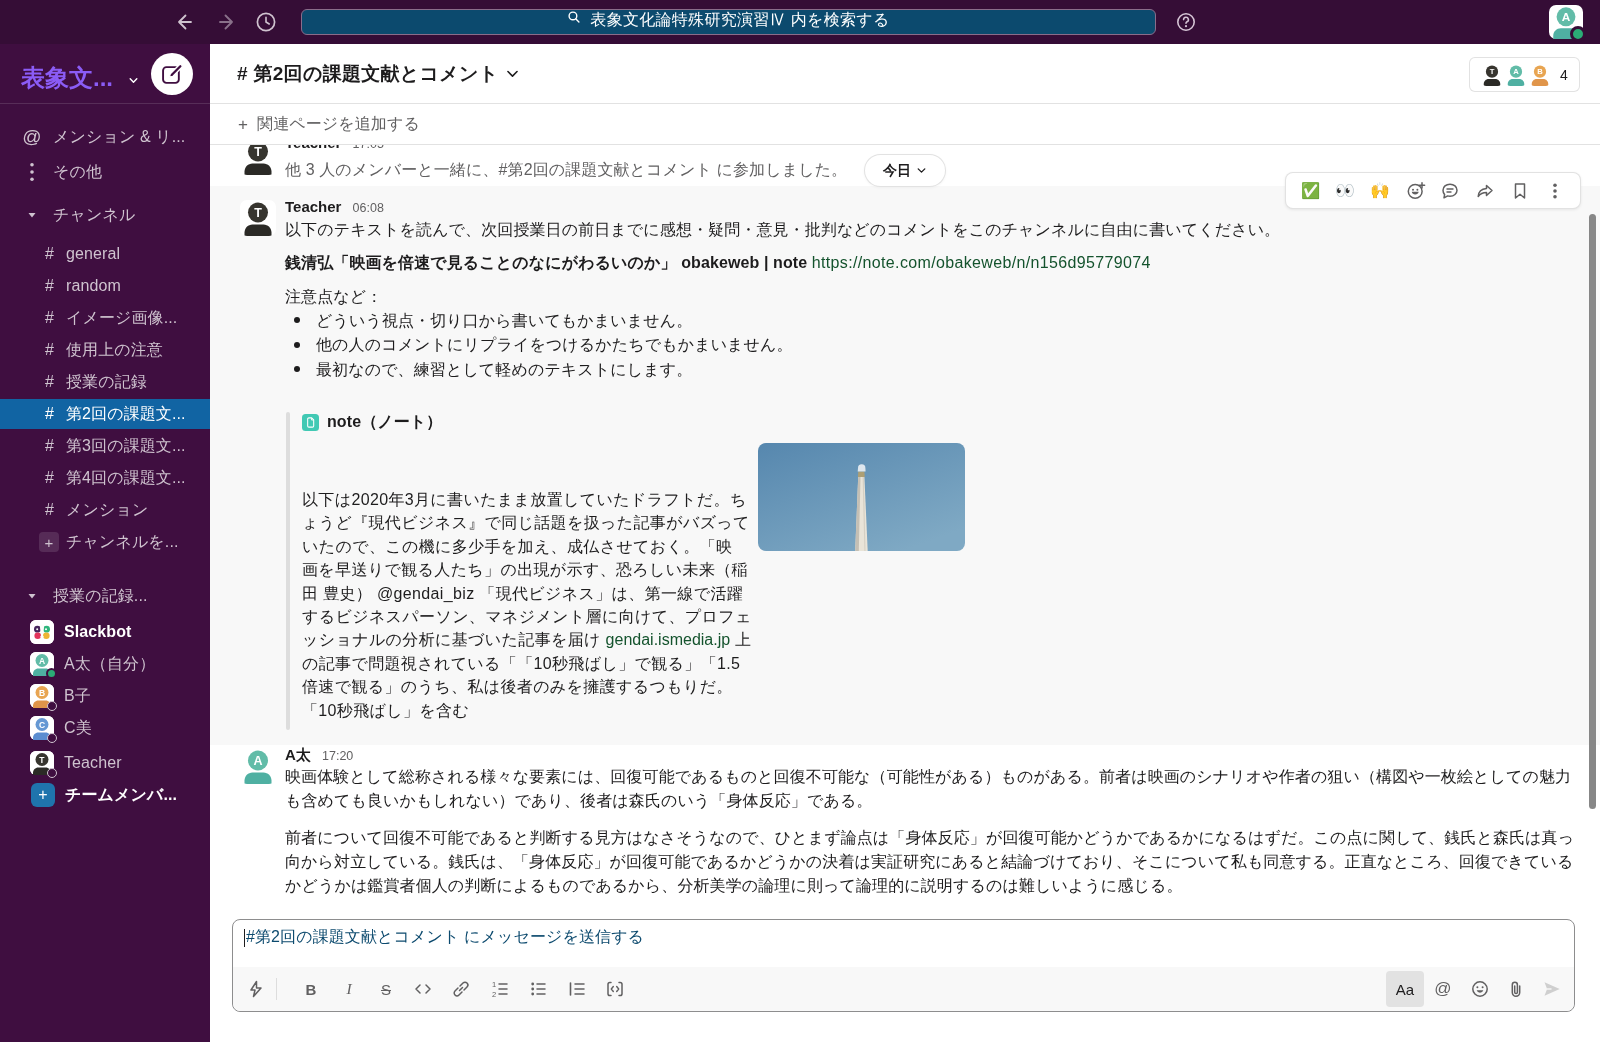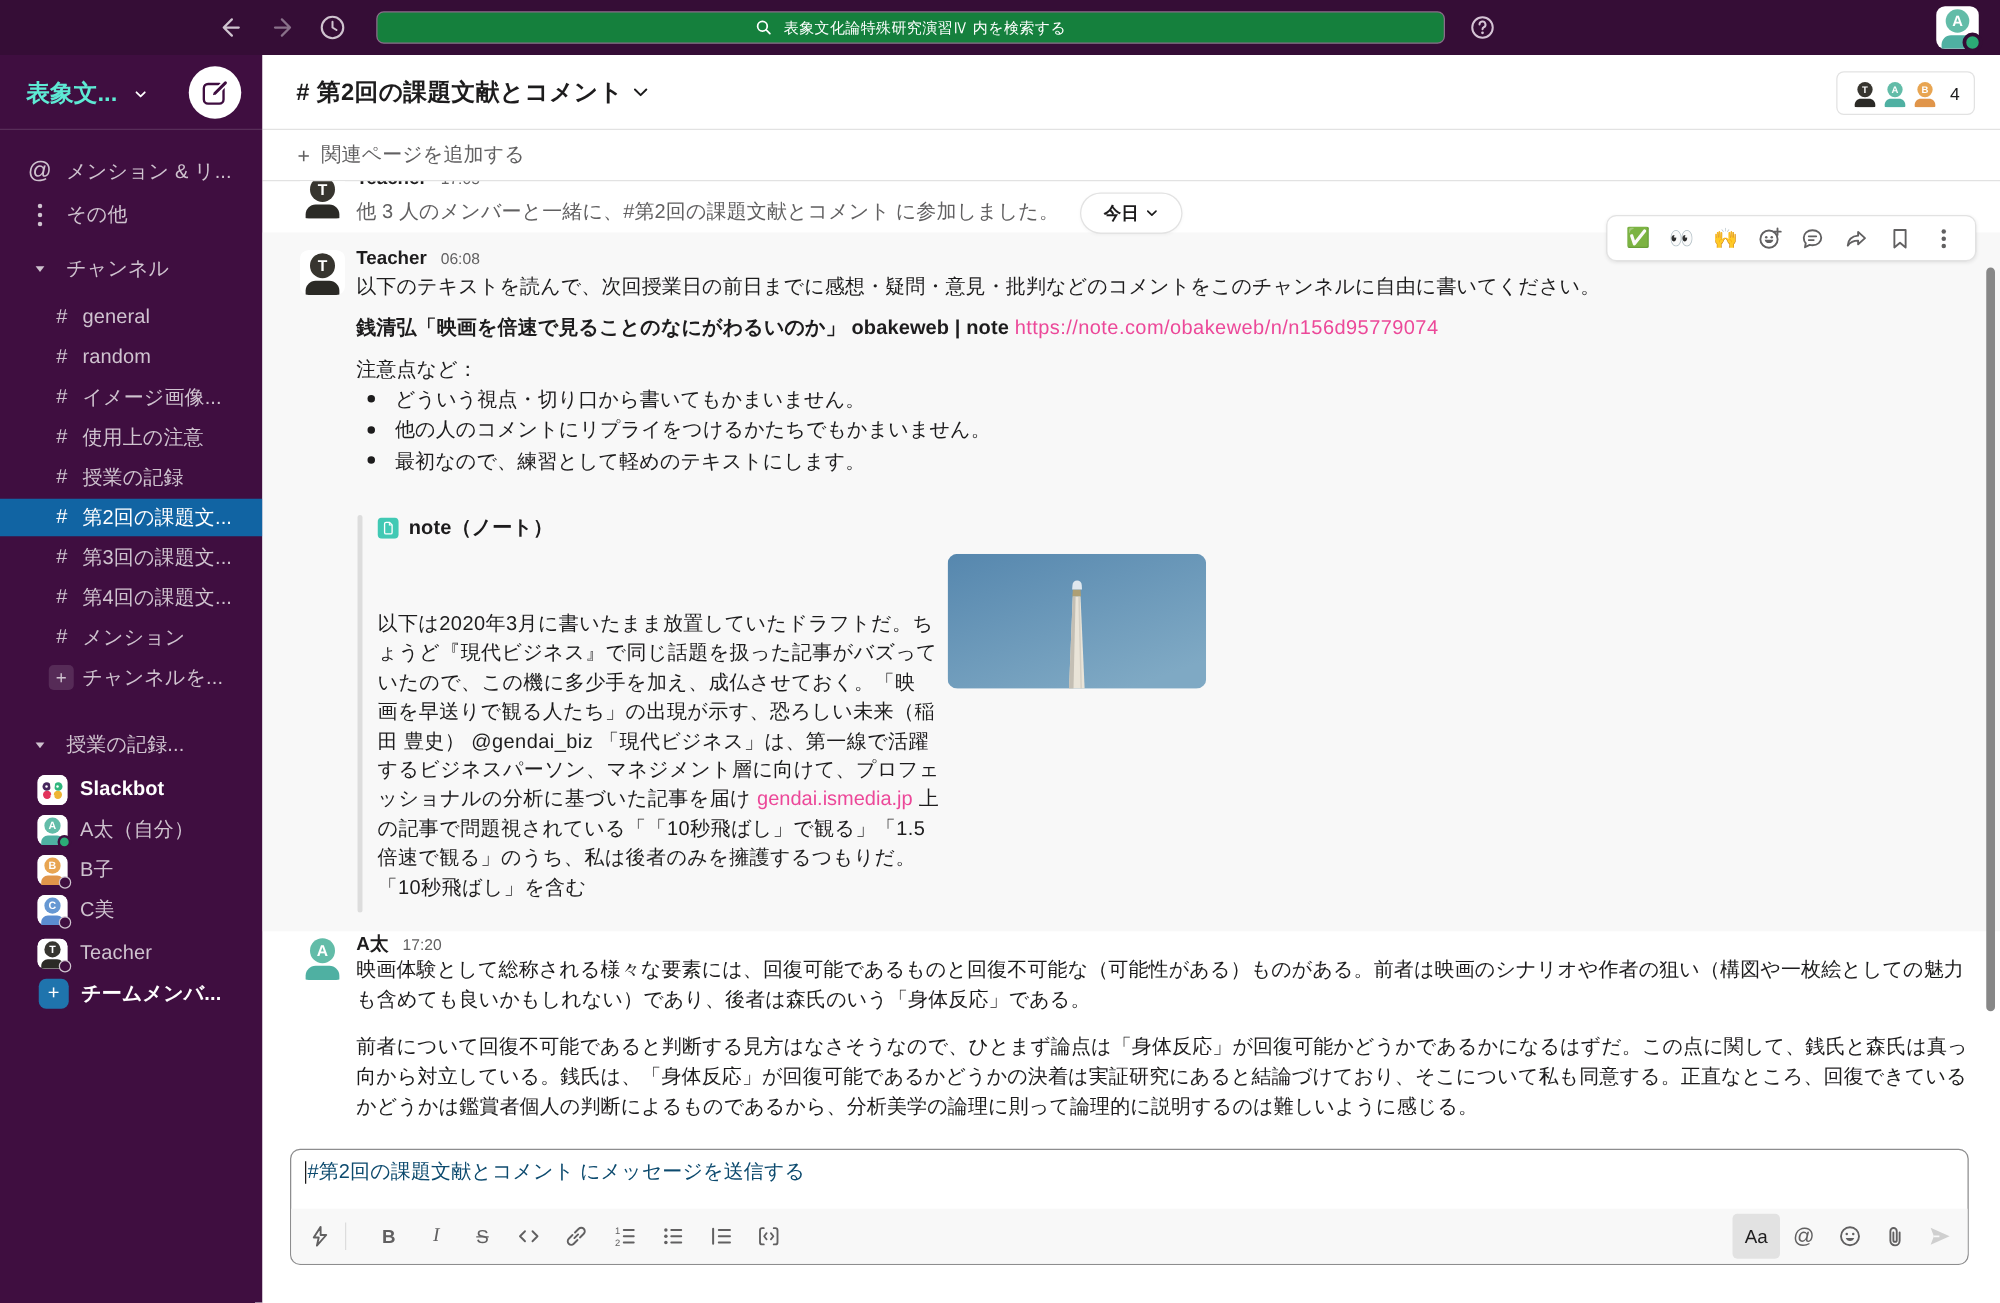--- a/index.html
+++ b/index.html
@@ -2,45 +2,45 @@
 <html lang="ja"><head><meta charset="utf-8">
 <style>
 *{margin:0;padding:0;box-sizing:border-box}
 html,body{width:1600px;height:1042px;overflow:hidden;font-family:"Liberation Sans",sans-serif;color:#1d1c1d;background:#fff}
 .abs{position:absolute}
 #topbar{position:absolute;left:0;top:0;width:1600px;height:44px;background:#350d36;color:#fff}
 #sidebar{position:absolute;left:0;top:44px;width:210px;height:998px;background:#3f0e40;color:#cfc3cf}
 #main{position:absolute;left:210px;top:44px;width:1328px;height:998px;background:#fff}
 
 .tb-ic{position:absolute;top:12px;width:20px;height:20px;color:#d5c4d5}
-#searchbox{position:absolute;left:301px;top:9px;width:855px;height:26px;background:#15803d;border:1px solid #8a6d8a;border-radius:6px;color:#fff;font-size:12px;display:flex;align-items:center;justify-content:center;letter-spacing:.3px}
+#searchbox{position:absolute;left:301px;top:9px;width:855px;height:26px;background:#0c4a6e;border:1px solid #8a6d8a;border-radius:6px;color:#fff;font-size:16px;display:flex;justify-content:center;letter-spacing:.3px}
 #tb-avatar{position:absolute;left:1549px;top:5px;width:34px;height:34px;background:#fff;border-radius:7px}
 
 #ws-head{position:absolute;left:0;top:0;width:210px;height:60px;border-bottom:1px solid rgba(255,255,255,.13)}
-#ws-name{position:absolute;left:21px;top:18px;font-size:19px;font-weight:700;color:#5eead4}
+#ws-name{position:absolute;left:21px;top:18px;font-size:24px;font-weight:700;color:#8b5cf6}
 #compose{position:absolute;left:151px;top:9px;width:42px;height:42px;background:#fff;border-radius:50%}
 .srow{position:absolute;left:0;height:30px;width:210px;display:flex;align-items:center;font-size:16px;letter-spacing:.1px}
 .srow .ric{width:22px;margin-left:21px;margin-right:10px;display:flex;justify-content:center;align-items:center;flex:none}
 .srow .cic{width:15px;margin-left:42px;margin-right:9px;display:flex;justify-content:center;align-items:center;flex:none;font-size:16px;font-weight:400}
 .sel{background:#1164a3;color:#fff}
 .wbold{color:#fff;font-weight:700}
 .dmtile{width:24px;height:24px;border-radius:6px;margin-left:30px;margin-right:10px;position:relative;flex:none}
 
 #chanhead{position:absolute;left:0;top:0;width:1390px;height:60px;border-bottom:1px solid rgba(29,28,29,.13)}
 #chanhead h1{position:absolute;left:27px;top:17px;font-size:19px;font-weight:700;color:#1d1c1d;letter-spacing:.3px}
 #members{position:absolute;left:1259px;top:13px;width:111px;height:35px;border:1px solid rgba(29,28,29,.13);border-radius:6px;background:#fff}
 #tabbar{position:absolute;left:0;top:61px;width:1390px;height:40px;border-bottom:1px solid rgba(29,28,29,.13);display:flex;align-items:center;color:#616061;font-size:16px;letter-spacing:.1px}
 #msgs{position:absolute;left:0;top:101px;width:1390px;height:770px;overflow:hidden}
 .avatar36{position:absolute;width:36px;height:36px;border-radius:7px;background:#fff;overflow:hidden}
 .mtext{font-size:16px;line-height:22px;color:#1d1c1d;letter-spacing:.1px}
 .mtext a{letter-spacing:0}
 #nbody a{letter-spacing:0}
 .namerow{font-size:15px;font-weight:900;color:#1d1c1d}
 .time{font-weight:400;font-size:12.5px;color:#616061;margin-left:7px}
-a{color:#ec4899;text-decoration:none}
+a{color:#14532d;text-decoration:none}
 #hoverblk{position:absolute;left:0;top:41px;width:1390px;height:559px;background:#f8f8f8}
 #pill{position:absolute;left:654px;top:9px;width:82px;height:33px;border:1px solid rgba(29,28,29,.13);border-radius:17px;background:#fff;box-shadow:0 1px 3px rgba(0,0,0,.04);display:flex;align-items:center;justify-content:center;font-size:14px;font-weight:700;color:#1d1c1d}
 #htoolbar{position:absolute;left:1075px;top:27px;width:296px;height:37px;background:#fff;border:1px solid rgba(29,28,29,.13);border-radius:8px;box-shadow:0 1px 3px rgba(0,0,0,.08);display:flex;align-items:center;justify-content:space-evenly}
 #htoolbar .hic{width:20px;height:20px;color:#616061;display:flex;align-items:center;justify-content:center;font-size:18px}
 
 #qbar{position:absolute;left:76px;top:267px;width:4px;height:318px;background:#dddddd;border-radius:4px}
 .ncard{position:absolute;left:92px;width:480px}
 #nbody{font-size:16px;line-height:23.4px;color:#1d1c1d;letter-spacing:.35px}
 #nimg{position:absolute;left:548px;top:298px;width:207px;height:108px;border-radius:8px;overflow:hidden}
 

